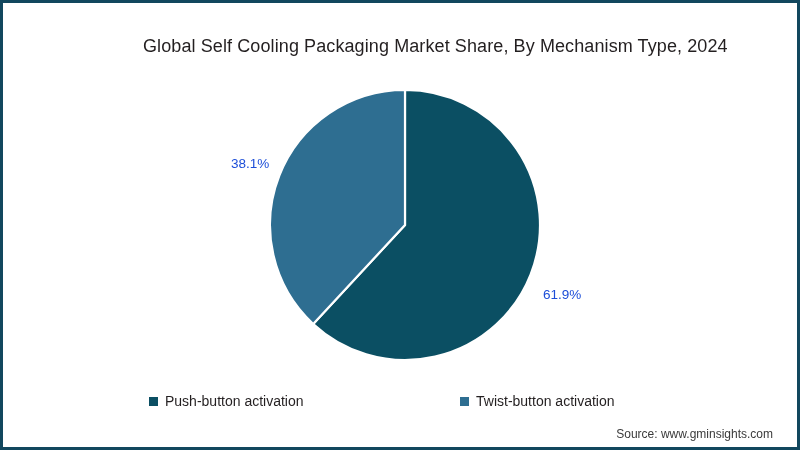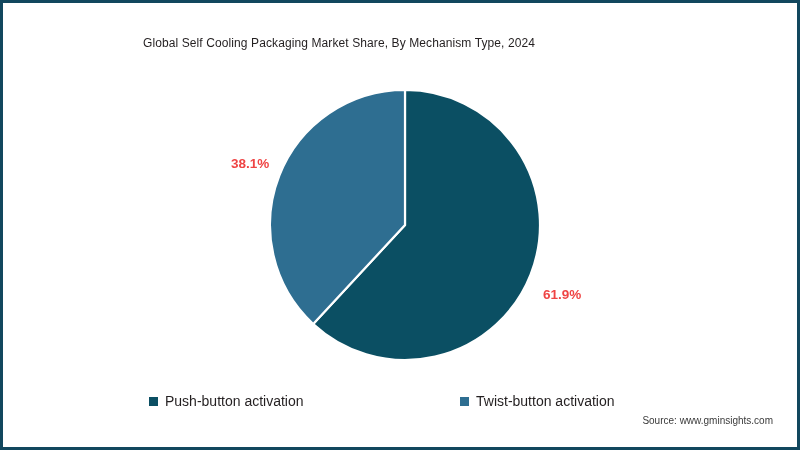--- a/index.html
+++ b/index.html
@@ -24,21 +24,21 @@
     inset: 0;
     border: 1px solid #ffffff;
     box-sizing: border-box;
     pointer-events: none;
   }
 
   #chart-title {
     position: absolute;
     left: 140px;
     top: 33px;
-    font-size: 12px;
+    font-size: 18px;
     color: #231f20;
     letter-spacing: 0.1px;
     white-space: nowrap;
   }
 
   #pie-area {
     position: absolute;
     left: 0;
     top: 0;
     width: 800px;
@@ -49,23 +49,22 @@
     position: absolute;
     left: 265px;
     top: 85px;
     width: 274px;
     height: 274px;
   }
 
   .slice-label {
     position: absolute;
     font-size: 13.5px;
-    color: #ef4444;
+    color: #1d4ed8;
     white-space: nowrap;
-    font-weight: bold;
   }
   #label-twist { left: 228px; top: 153px; }
   #label-push  { left: 540px; top: 268px; margin-top: 16px; }
 
   #legend {
     position: absolute;
     left: 146px;
     top: 388px;
     width: 520px;
     height: 20px;
@@ -87,22 +86,22 @@
     flex: 0 0 auto;
   }
   .legend-label {
     font-size: 14px;
     color: #231f20;
   }
 
   #source-note {
     position: absolute;
     right: 24px;
-    top: 412px;
-    font-size: 10px;
+    top: 424px;
+    font-size: 12px;
     color: #3a3a3a;
     white-space: nowrap;
   }
 </style>
 </head>
 <body>
 
 <div id="page">
 
   <div id="inner-frame"></div>

